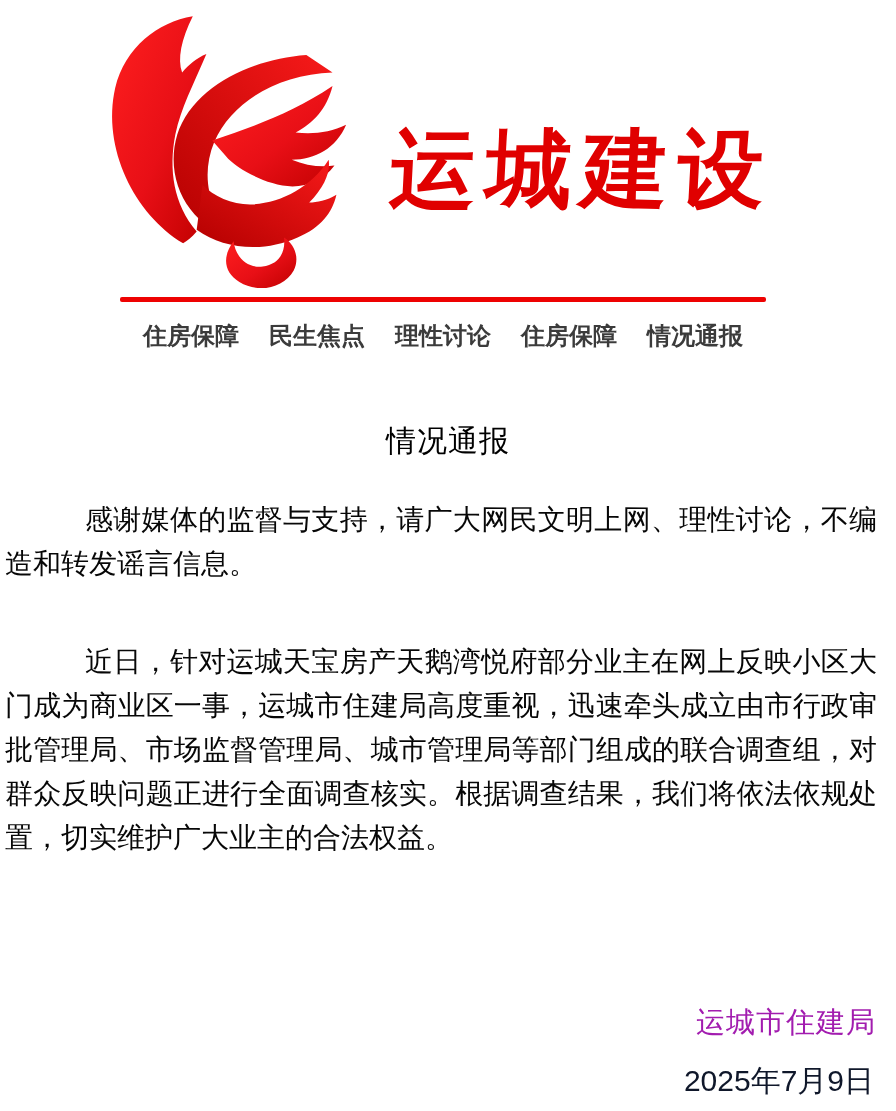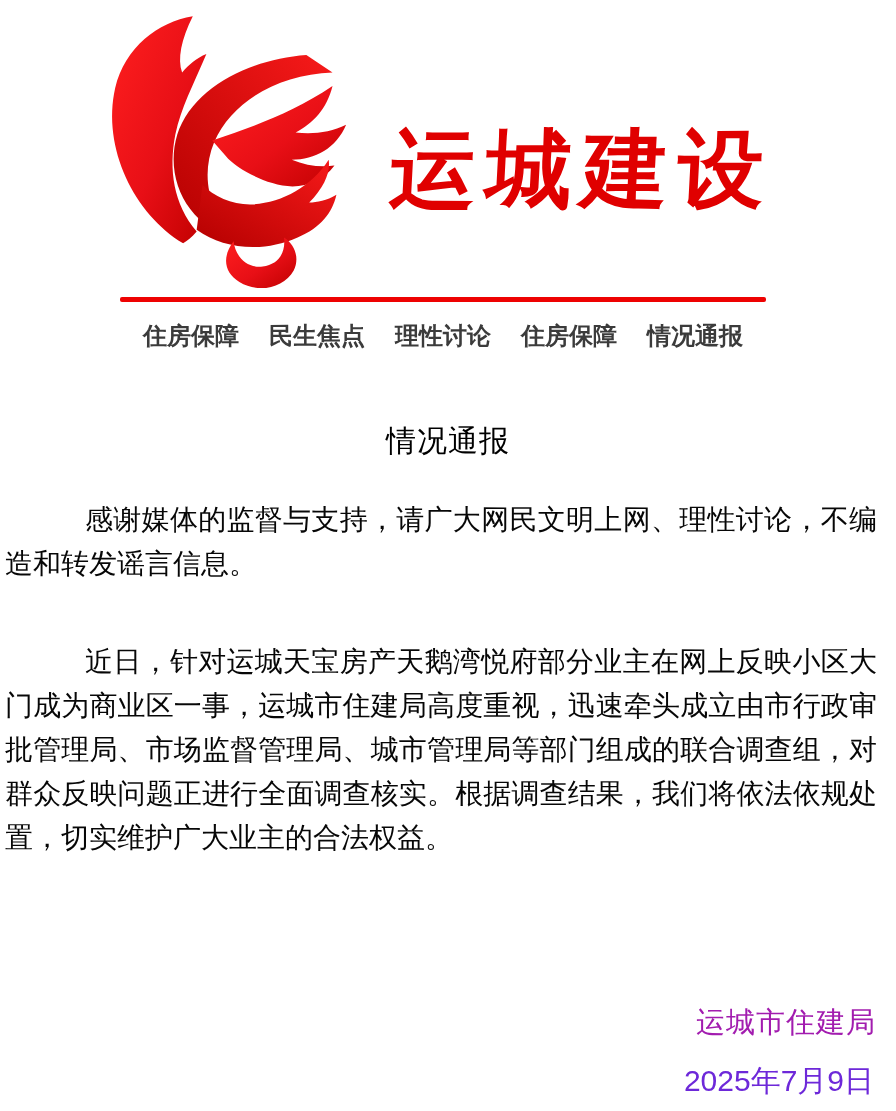--- a/index.html
+++ b/index.html
@@ -99,21 +99,21 @@
     font-size: 29px;
     color: #a21caf;
     letter-spacing: 1px;
     margin-top: 20px;
   }
   .date {
     position: absolute;
     right: 22px;
     top: 1061px;
     font-size: 30px;
-    color: #6d28d9;
+    color: #0f172a;
   }
 </style>
 </head>
 <body>
 
 <div class="page">
 
   <div class="logo-wrap">
     <svg viewBox="0 0 270 290" xmlns="http://www.w3.org/2000/svg" aria-hidden="true">
       <defs>

